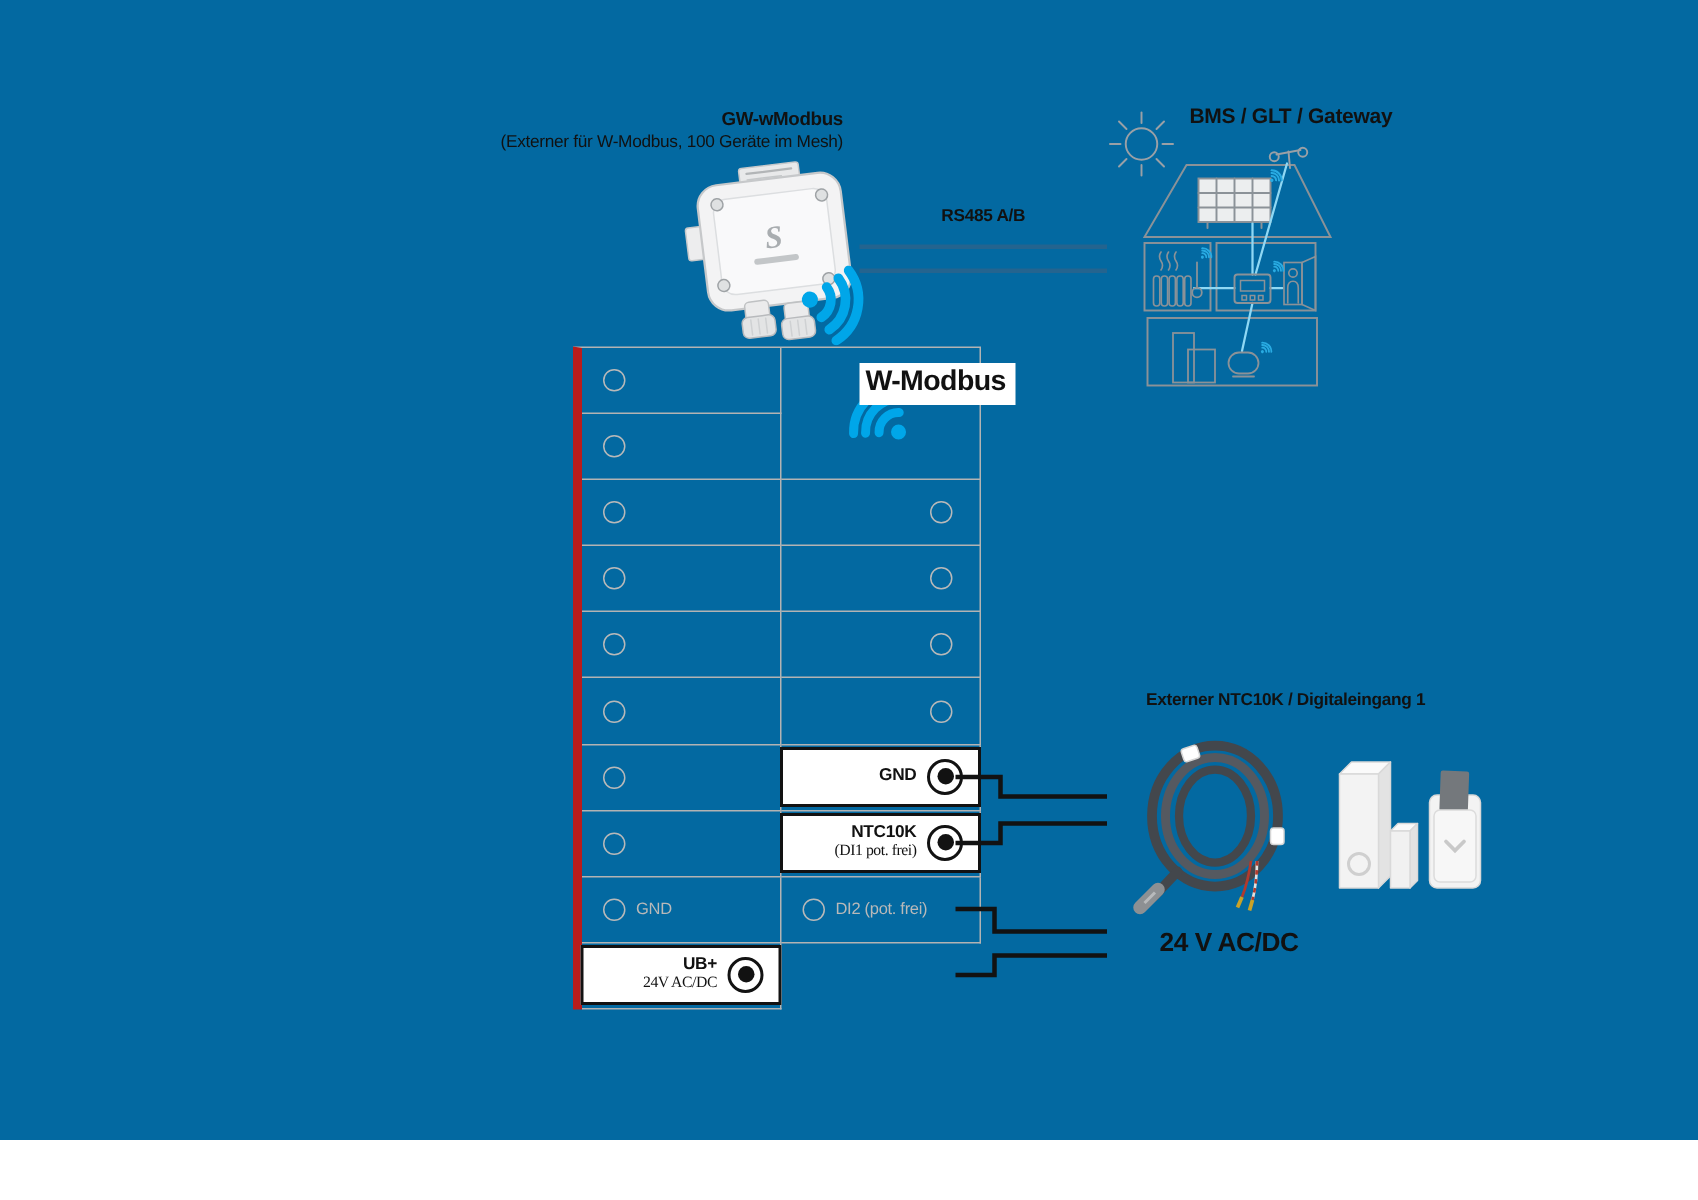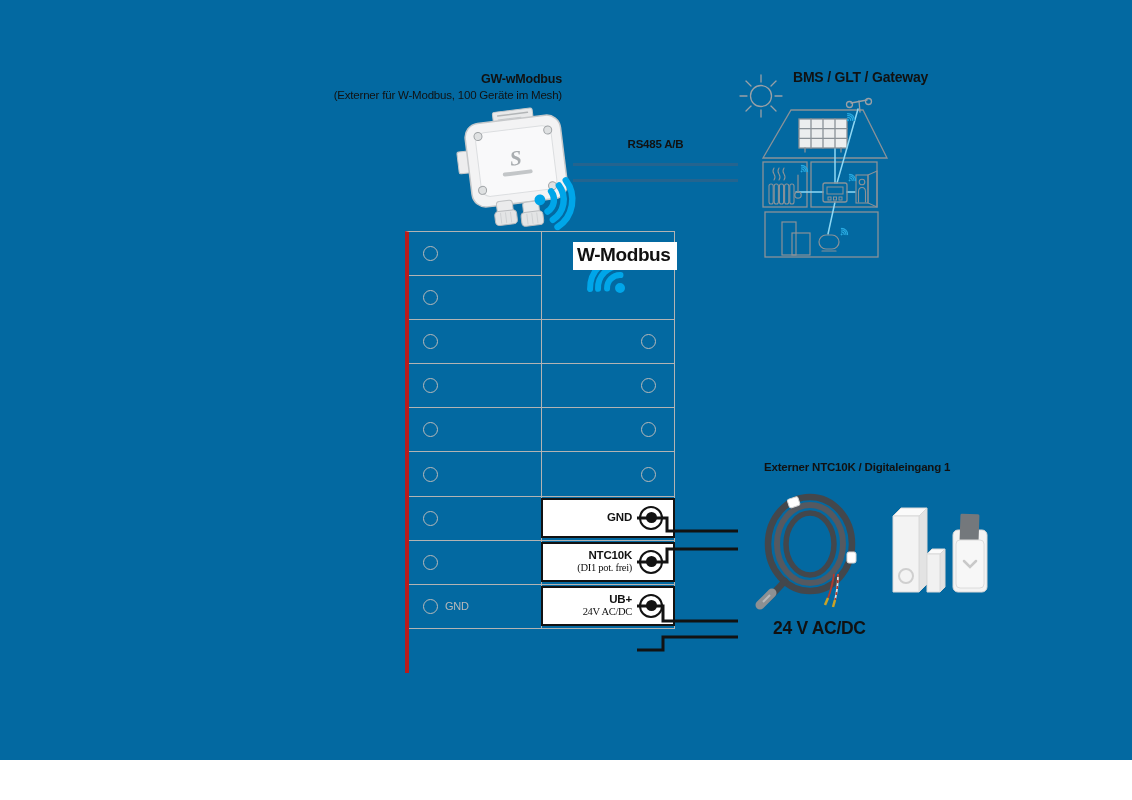--- a/index.html
+++ b/index.html
@@ -15,23 +15,23 @@
   .bms-label{left:793px;top:69px;font-size:14px;font-weight:bold;letter-spacing:-0.2px;}
   .wmodbus-label{left:573px;top:215px;padding:2px 6px 4px 4px;background:#fff;
                  font-size:19px;font-weight:bold;letter-spacing:-0.4px;z-index:5;margin-top:27px;}
   .ext-label{left:764px;top:461px;font-size:11.5px;font-weight:bold;letter-spacing:-0.2px;}
   .pwr-label{left:773px;top:618px;font-size:17.5px;font-weight:bold;letter-spacing:-0.3px;}
 
   
   .busline{height:3px;background:#24648f;width:165px;left:573px;}
 
   
-  .tbl{left:405px;top:231px;width:266px;height:441px;display:grid;
+  .tbl{left:382px;top:231px;width:266px;height:441px;display:grid;
        grid-template-columns:133px 133px;grid-template-rows:repeat(10,44.1px);
-       border-top:1px solid #b3b3b3;border-left:4px solid #b91c1c;z-index:2;}
+       border-top:1px solid #b3b3b3;border-left:6px solid #b91c1c;z-index:2;}
   .cell{border-right:1px solid #b3b3b3;border-bottom:1px solid #b3b3b3;position:relative;
         display:flex;align-items:center;}
   .cell.l{padding-left:14px;gap:7px;}
   .cell.rc{justify-content:flex-end;padding-right:18px;}
   .cell.merged{grid-column:2;grid-row:1/3;justify-content:center;}
   .circ{width:15px;height:15px;border:1.6px solid #b9b9b9;border-radius:50%;flex:0 0 auto;box-sizing:border-box;}
   .gray-lab{font-size:11px;color:#b9b9b9;letter-spacing:-0.2px;white-space:nowrap;}
   .termbox{position:absolute;left:-1px;top:1px;right:-1px;bottom:2px;border:2.5px solid #121212;
            background:#fff;display:flex;align-items:center;justify-content:flex-end;
            gap:7px;padding-right:10px;}
@@ -269,20 +269,24 @@
         </div>
         <span class="tc">
             <span class="tcd"></span>
           </span>
       </div>
     </div>
     <div class="cell l">
       <span class="circ"></span>
       <span class="gray-lab">GND</span>
     </div>
+    <div class="cell l">
+      <span class="circ"></span>
+      <span class="gray-lab">DI2 (pot. frei)</span>
+    </div>
     <div class="cell">
       <div class="termbox">
         <div class="tlabels">
           <div class="tname">UB+</div>
           <div class="tsub">24V AC/DC</div>
         </div>
         <span class="tc">
             <span class="tcd"></span>
           </span>
       </div>

